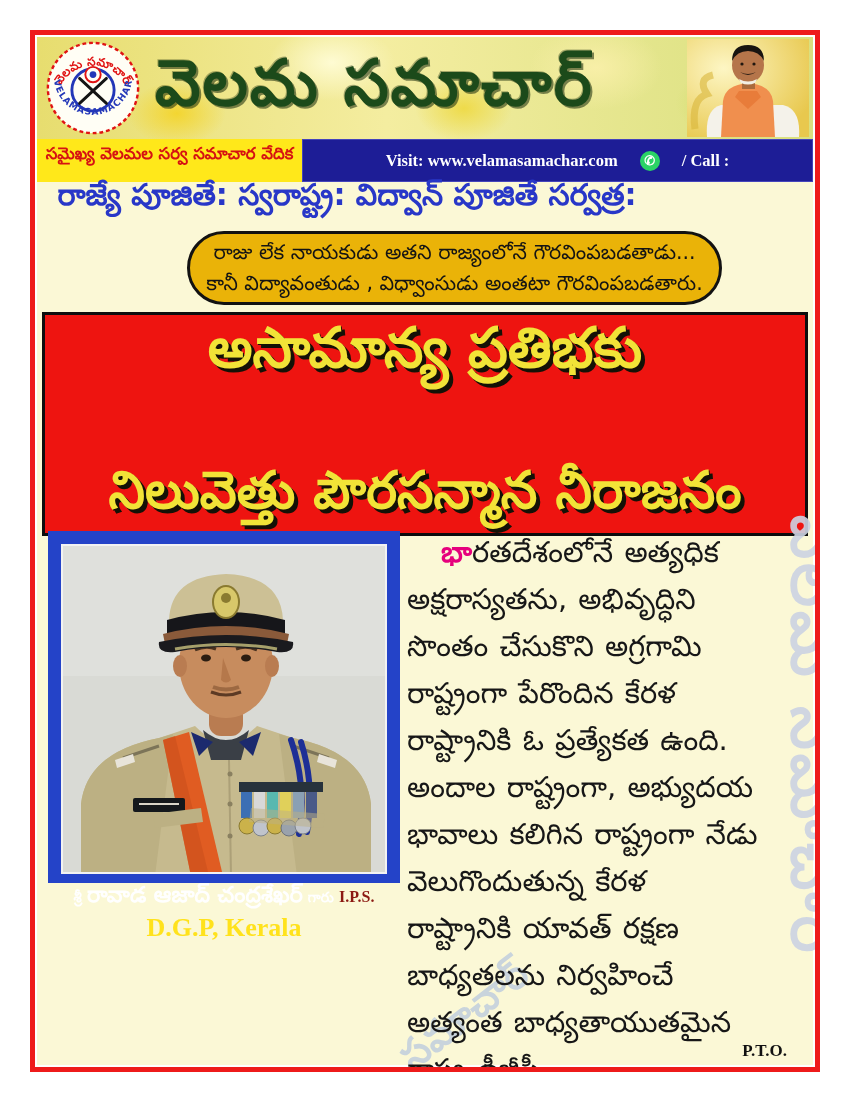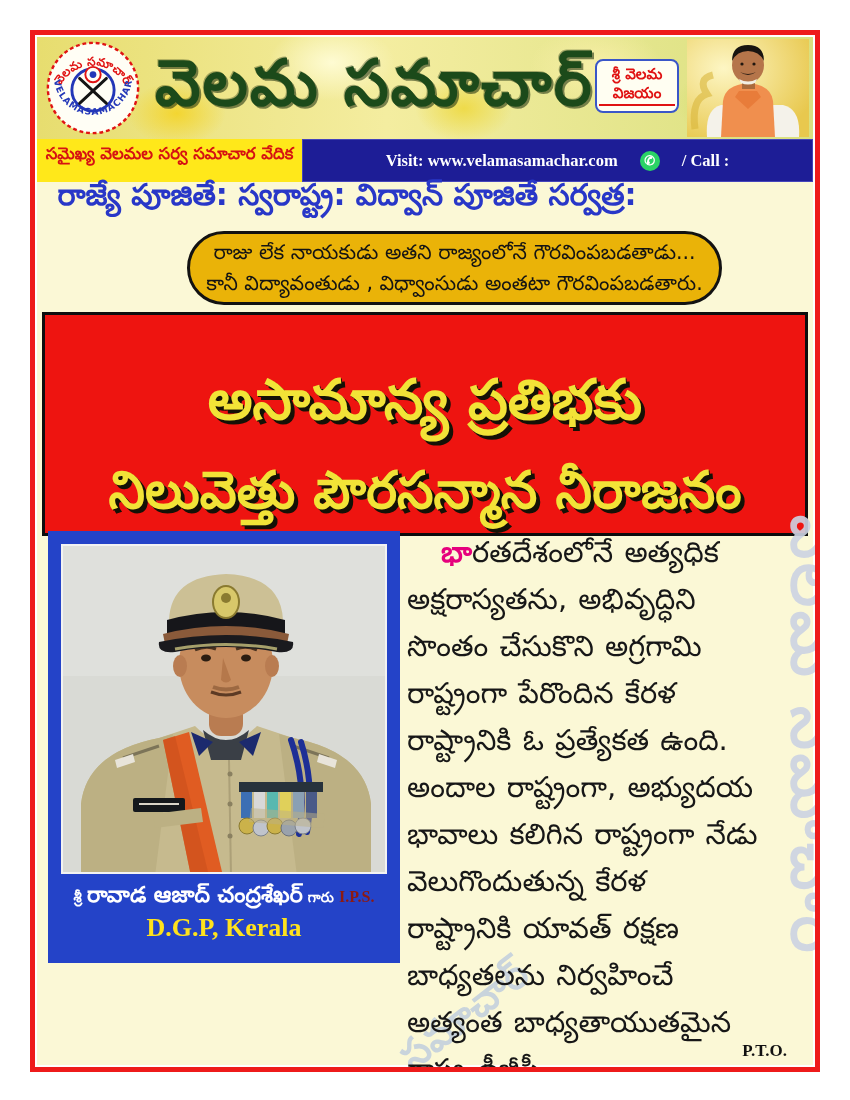--- a/index.html
+++ b/index.html
@@ -66,33 +66,33 @@
     background:#eab308; border:3px solid #121212; border-radius:38px;
     display:flex; flex-direction:column; align-items:center; justify-content:center;
     color:#141414; font-weight:normal; font-size:20.5px; line-height:31px; text-align:center;
     white-space:nowrap;
   }
 
   
   .banner {
     position:absolute; left:7px; top:277px; width:766px; height:224px;
     background:#ee1410; border:3px solid #0d0d0d;
-    display:flex; flex-direction:column; align-items:center; justify-content:flex-end;
+    display:flex; flex-direction:column; align-items:center; justify-content:space-between;
     gap:14px;
   }
   .banner .l1, .banner .l2 {
     color:#f2e337; font-weight:bold; white-space:nowrap;
     text-shadow:4px 4px 0 #141106, 1px 1px 0 #141106;
   }
   .banner .l1 { font-size:56px; }
   .banner .l2 { font-size:52px; }
 
   
   .photo-frame {
-    position:absolute; left:13px; top:496px; width:352px; height:432px;
+    position:absolute; left:13px; top:496px; width:352px; height:352px;
     background:#2443c8; padding:13px 13px 0 13px;
   }
   .photo-inner { width:326px; height:330px; background:#d9dad5; border:2px solid #f2f2f2; overflow:hidden; }
   .photo-caption { text-align:center; color:#ffffff; margin-top:8px; white-space:nowrap; }
   .photo-caption .pre { font-size:15px; font-weight:bold; }
   .photo-caption .name { font-size:22px; font-weight:bold; }
   .photo-caption .suf { font-size:14px; font-weight:bold; }
   .photo-caption .ips { font-family:"Liberation Serif", serif; font-size:16px; font-weight:bold; color:#8c1a12; }
   .photo-designation {
     text-align:center; color:#ffe21c; font-family:"Liberation Serif", serif;
@@ -152,24 +152,20 @@
       <g stroke="#141414" stroke-width="3" stroke-linecap="round">
         <line x1="36" y1="40" x2="64" y2="66"></line>
         <line x1="64" y1="40" x2="36" y2="66"></line>
       </g>
       <circle cx="50" cy="36" r="8" fill="#fffef5" stroke="#e01313" stroke-width="2"></circle>
       <circle cx="50" cy="36" r="3.5" fill="#2337b8"></circle>
     </svg>
 
     <div class="mast-title">వెలమ సమాచార్</div>
 
-    <div class="victory-badge">
-      <div>శ్రీ వెలమ</div>
-      <div class="u">విజయం</div>
-    </div>
 
     <svg class="chief-photo" viewBox="0 0 122 98">
       <rect x="0" y="0" width="122" height="98" fill="#efd97a"></rect>
       <radialGradient id="flw" cx="30%" cy="30%" r="80%">
         <stop offset="0%" stop-color="#fdf6c4"></stop>
           <stop offset="100%" stop-color="#e8c84e"></stop>
       </radialGradient>
       <rect x="0" y="0" width="122" height="98" fill="url(#flw)"></rect>
       <path d="M8,90 Q4,60 20,55 Q10,40 26,36" stroke="#d9b63a" stroke-width="7" fill="none" opacity=".6"></path>
       <path d="M20,98 Q18,70 34,66 L96,66 Q114,70 112,98 Z" fill="#f4f2ea"></path>

